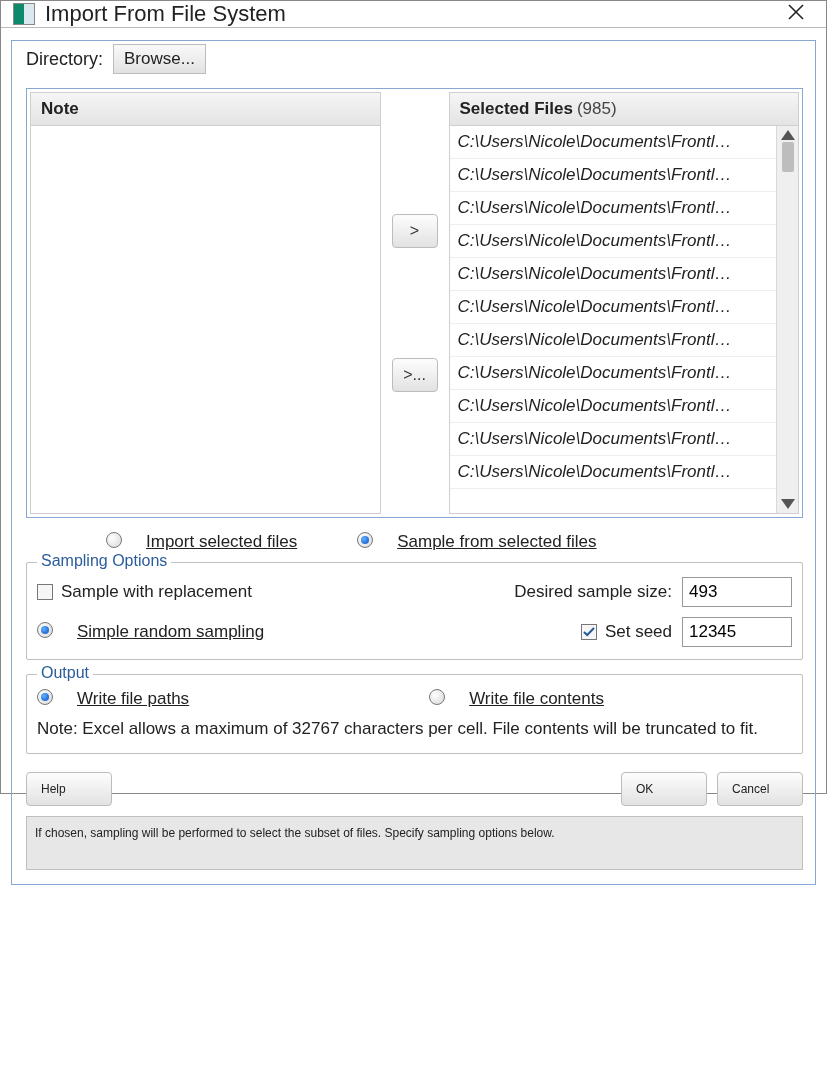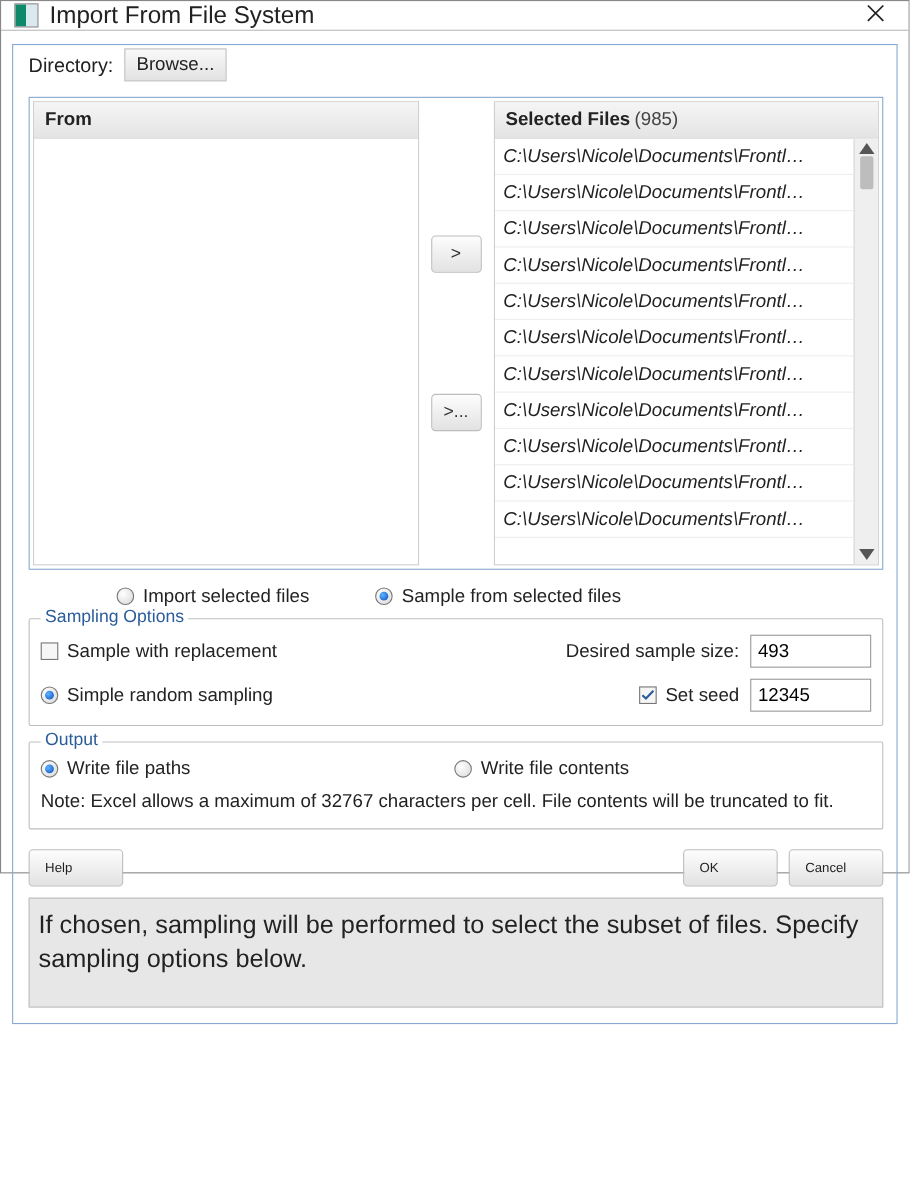--- a/index.html
+++ b/index.html
@@ -134,21 +134,21 @@
     font-size: 16px;
     color: #333;
   }
   .radio-row {
     display: flex;
     gap: 60px;
     margin: 0 0 10px 80px;
     align-items: center;
     font-size: 17px;
   }
-  .radio { display: inline-flex; align-items: center; gap: 8px; }
+  .radio { display: inline-flex; align-items: flex-start; gap: 24px; text-decoration: underline; }
   .radio-circle {
     width: 16px; height: 16px; border-radius: 50%;
     border: 1px solid #777;
     background: radial-gradient(circle at 35% 35%, #fff, #d7d7d7);
     display: inline-flex; align-items: center; justify-content: center;
   }
   .radio-dot { width: 8px; height: 8px; border-radius: 50%; background: radial-gradient(circle at 35% 35%, #5fb3ff, #0a4cbe); }
   .group {
     border: 1px solid #bfbfbf;
     border-radius: 2px;
@@ -189,21 +189,21 @@
     border-radius: 4px;
     background: linear-gradient(#fdfdfd, #e2e2e2);
     font-size: 12px;
     display: flex; align-items: center; justify-content: flex-start;
     padding: 0 14px;
   }
   .status {
     border: 1px solid #bfbfbf;
     background: #e7e7e7;
     padding: 8px 8px 28px 8px;
-    font-size: 23px;
+    font-size: 12px;
     line-height: 1.35;
   }
 </style>
 </head>
 <body>
 
 <div class="window">
   <div class="titlebar">
     <div class="titlebar-left">
       <div class="app-icon"></div>
@@ -222,21 +222,21 @@
     <div class="dir-row">
       <div class="dir-label">Directory:</div>
       <div class="browse-btn">
           <span>Browse...</span>
         </div>
     </div>
 
     <div class="panes-border">
       <div class="listpanel">
         <div class="header">
-          <span>From</span>
+          <span>Note</span>
         </div>
         <div class="listbody"></div>
       </div>
 
       <div class="mid-buttons">
         <div class="mbtn">
             <span>&gt;</span>
           </div>
         <div class="mbtn">
             <span>&gt;...</span>

